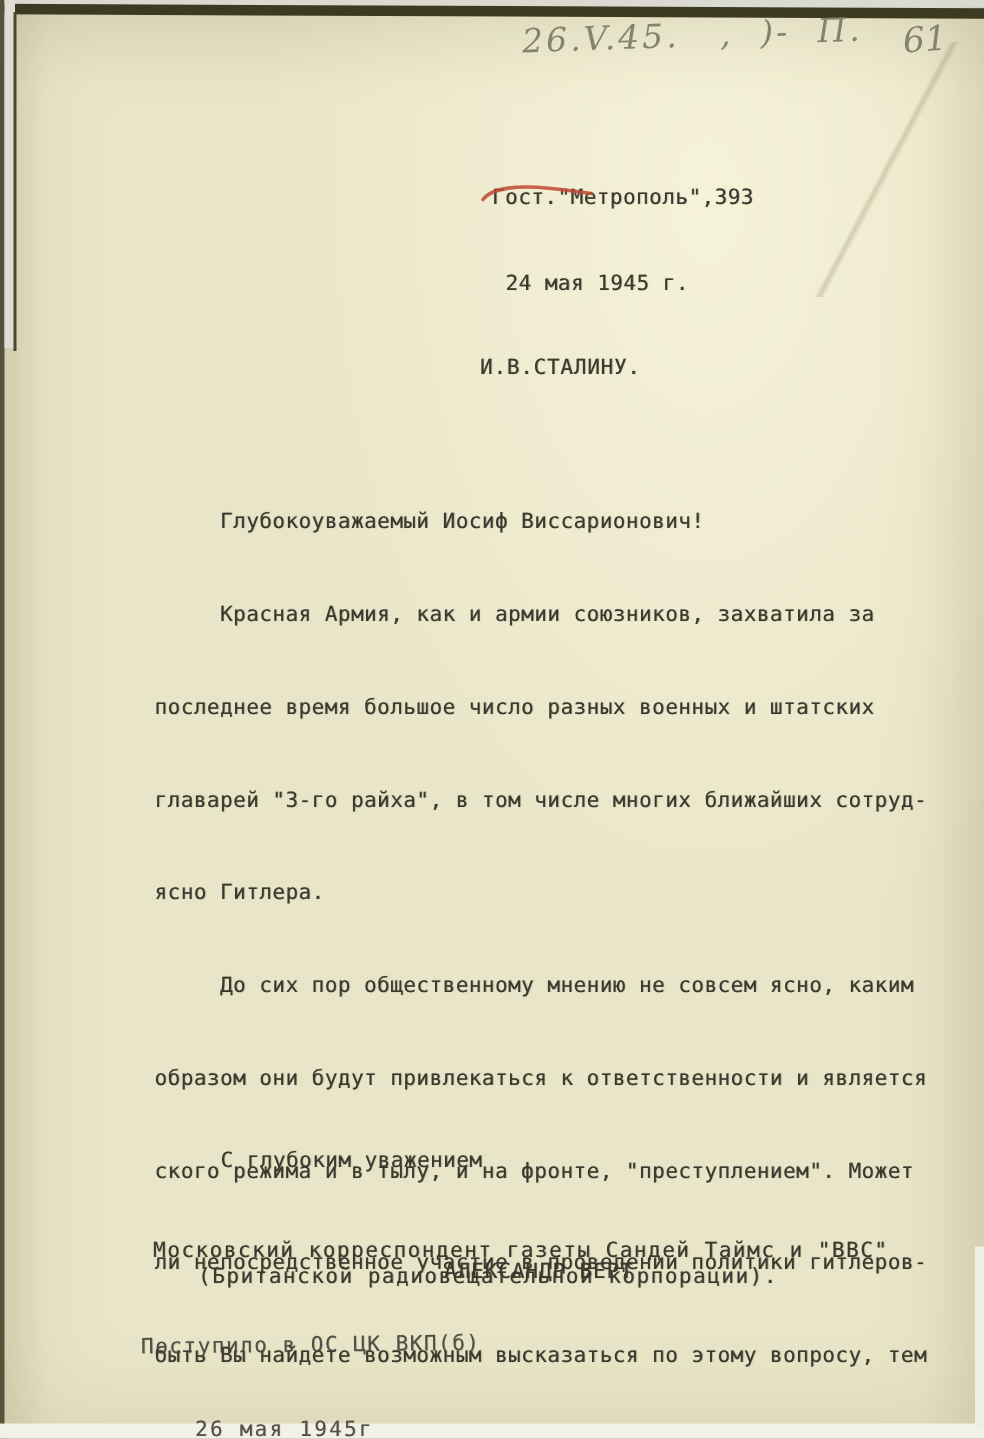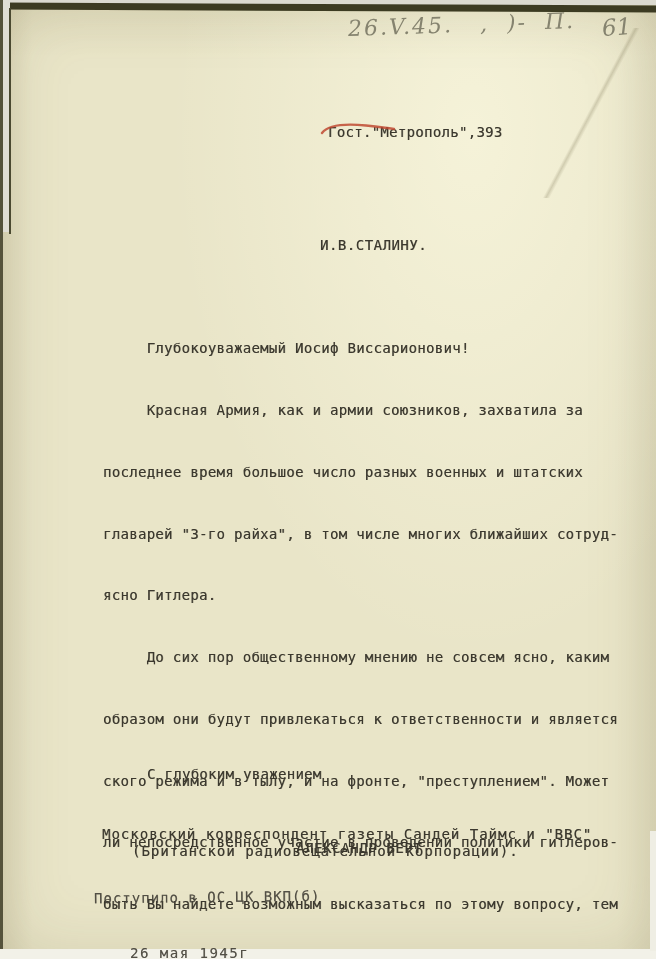--- a/index.html
+++ b/index.html
@@ -74,20 +74,21 @@
   <div class="edge-left-line"></div>
   <div class="edge-bottom-light"></div>
   <div class="edge-right-light"></div>
   <div class="crease-tr"></div>
 
   <div class="hw" id="hw-annotation">26.V.45.   ,  )-  П.</div>
   <div class="hw" id="hw-page-number">61</div>
 
   <div class="typed" id="header-block">
     <div>Гост."Метрополь",393</div>
+    <div id="header-date">24 мая 1945 г.</div>
   </div>
   <svg id="red-underline" width="80" height="15" viewBox="0 0 80 15">
     <path d="M4,12 C10,4 28,2.5 48,4.5 C60,5.8 70,7 76,8" fill="none" stroke="#c04a32" stroke-width="2.4" stroke-linecap="round" opacity=".85"></path>
   </svg>
 
   <div class="typed" id="recipient-3">И.В.СТАЛИНУ.</div>
 
   <div class="typed" id="body-block">
     <div>     Глубокоуважаемый Иосиф Виссарионович!</div>
     <div>     Красная Армия, как и армии союзников, захватила за</div>

